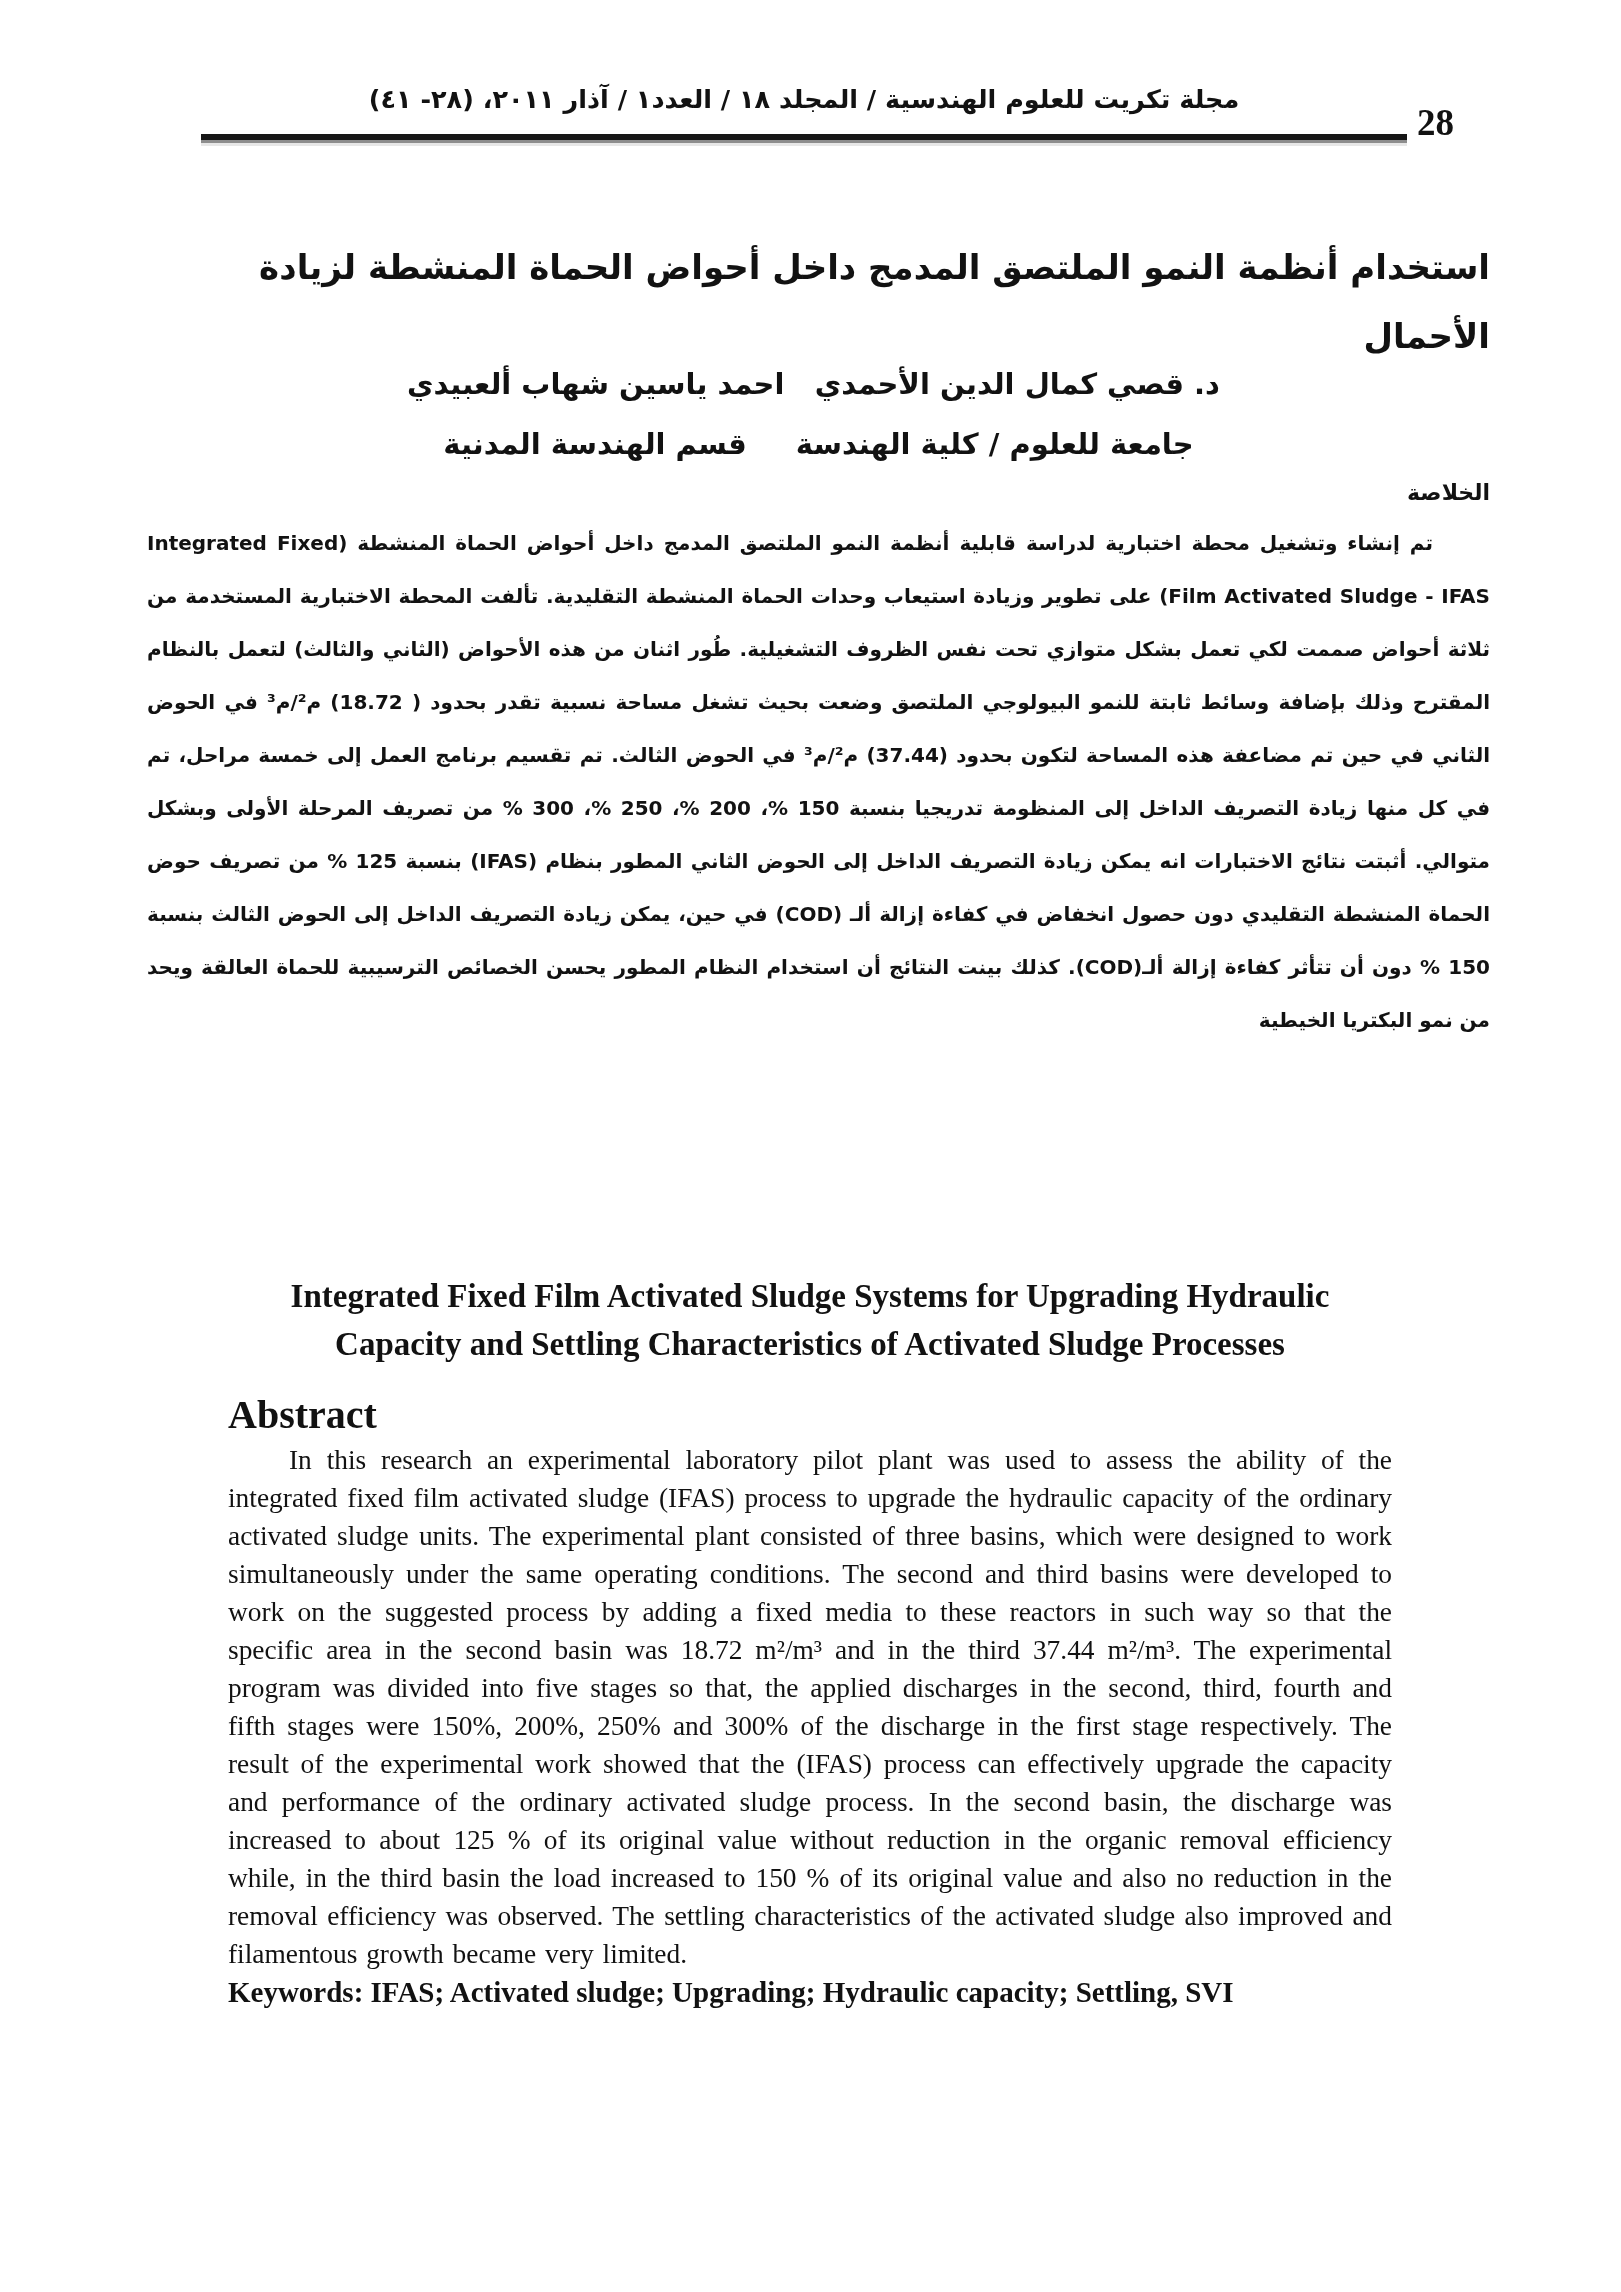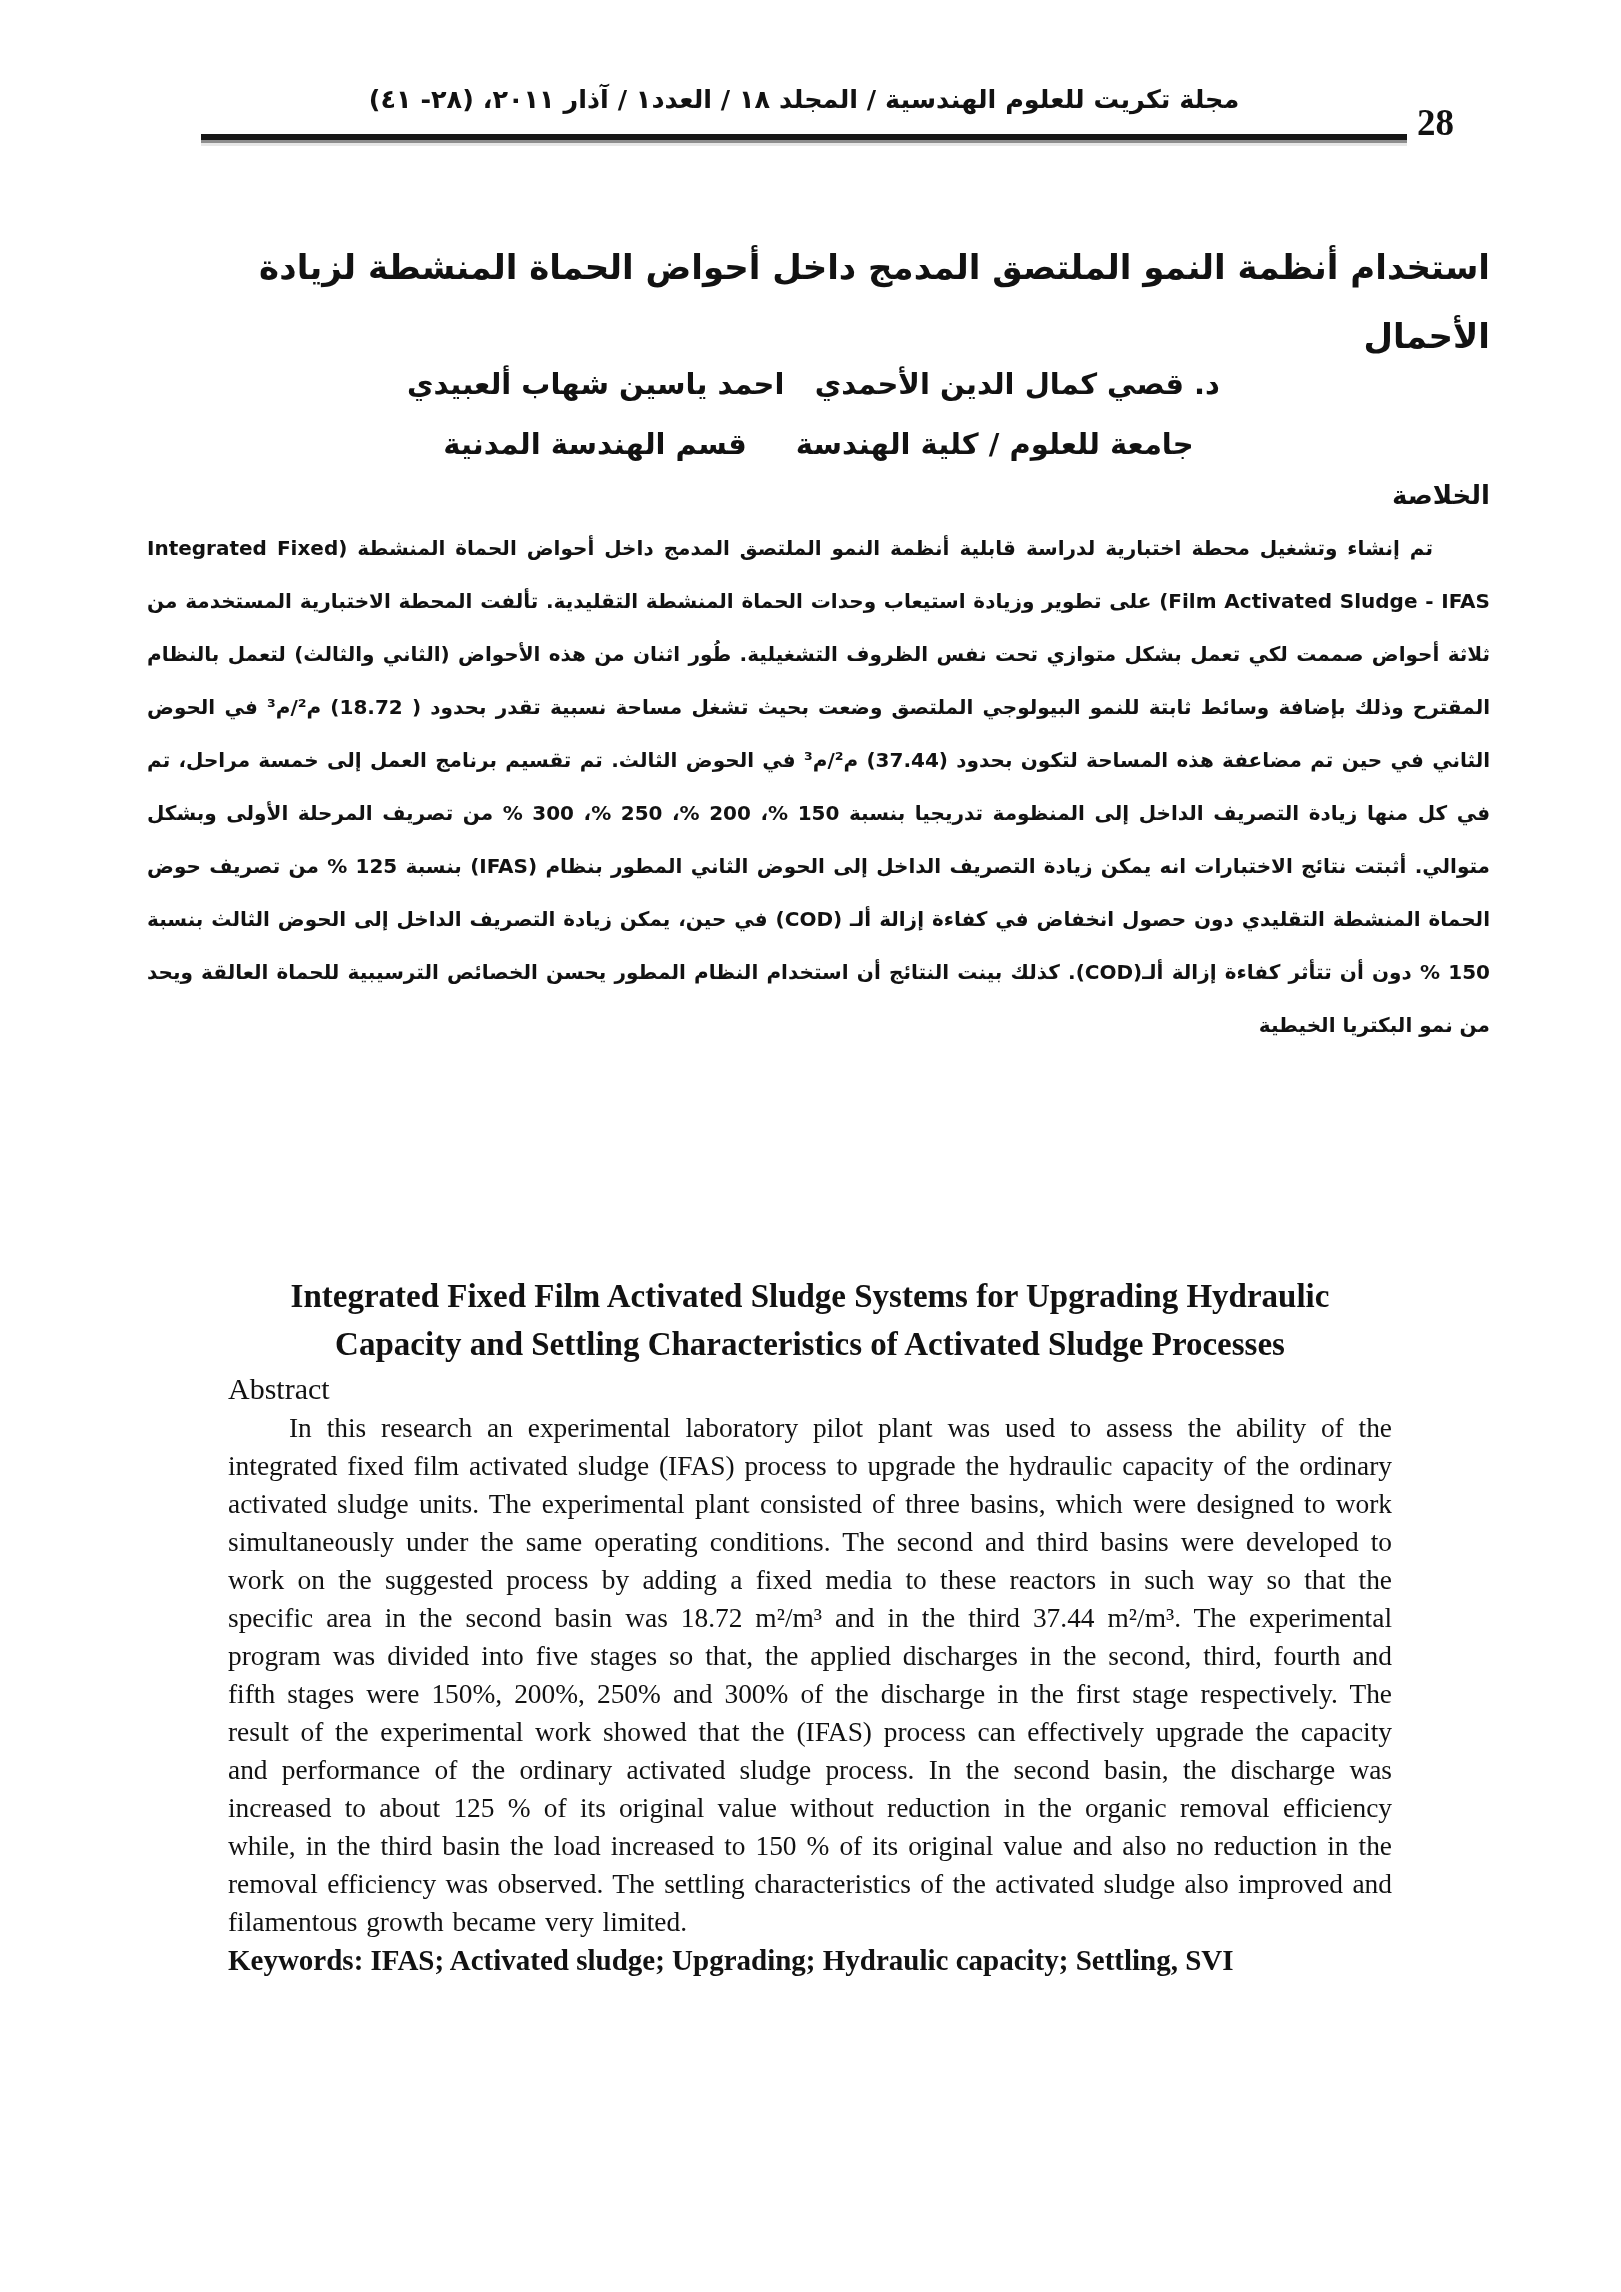--- a/index.html
+++ b/index.html
@@ -74,21 +74,21 @@
       white-space: nowrap;
     }
 
     
     .ar-body {
       position: absolute;
       top: 480px; left: 147px; right: 131px;
       direction: rtl;
     }
     .ar-heading {
-      font-size: 26px;
+      font-size: 22px;
       font-weight: 700;
       text-align: right;
     }
     .ar-paragraph {
       margin: 11.8px 0 0 0;
       font-size: 20px;
       line-height: 53px;
       text-align: justify;
       text-indent: 57px;
       font-weight: bold;
@@ -107,23 +107,23 @@
       font-family: "Liberation Serif", serif;
       direction: ltr;
     }
     .en-title {
       text-align: center;
       font-weight: 700;
       font-size: 33px;
       line-height: 48px;
     }
     .en-heading {
-      margin-top: 4px;
-      font-weight: 400;
-      font-size: 30px;
+      margin-top: 23px;
+      font-weight: 700;
+      font-size: 40px;
     }
     .en-paragraph {
       margin: 2.9px 0 0 0;
       font-size: 27.4px;
       line-height: 38px;
       text-align: justify;
       text-indent: 61px;
       word-spacing: 2px;
     }
     .en-keywords {

